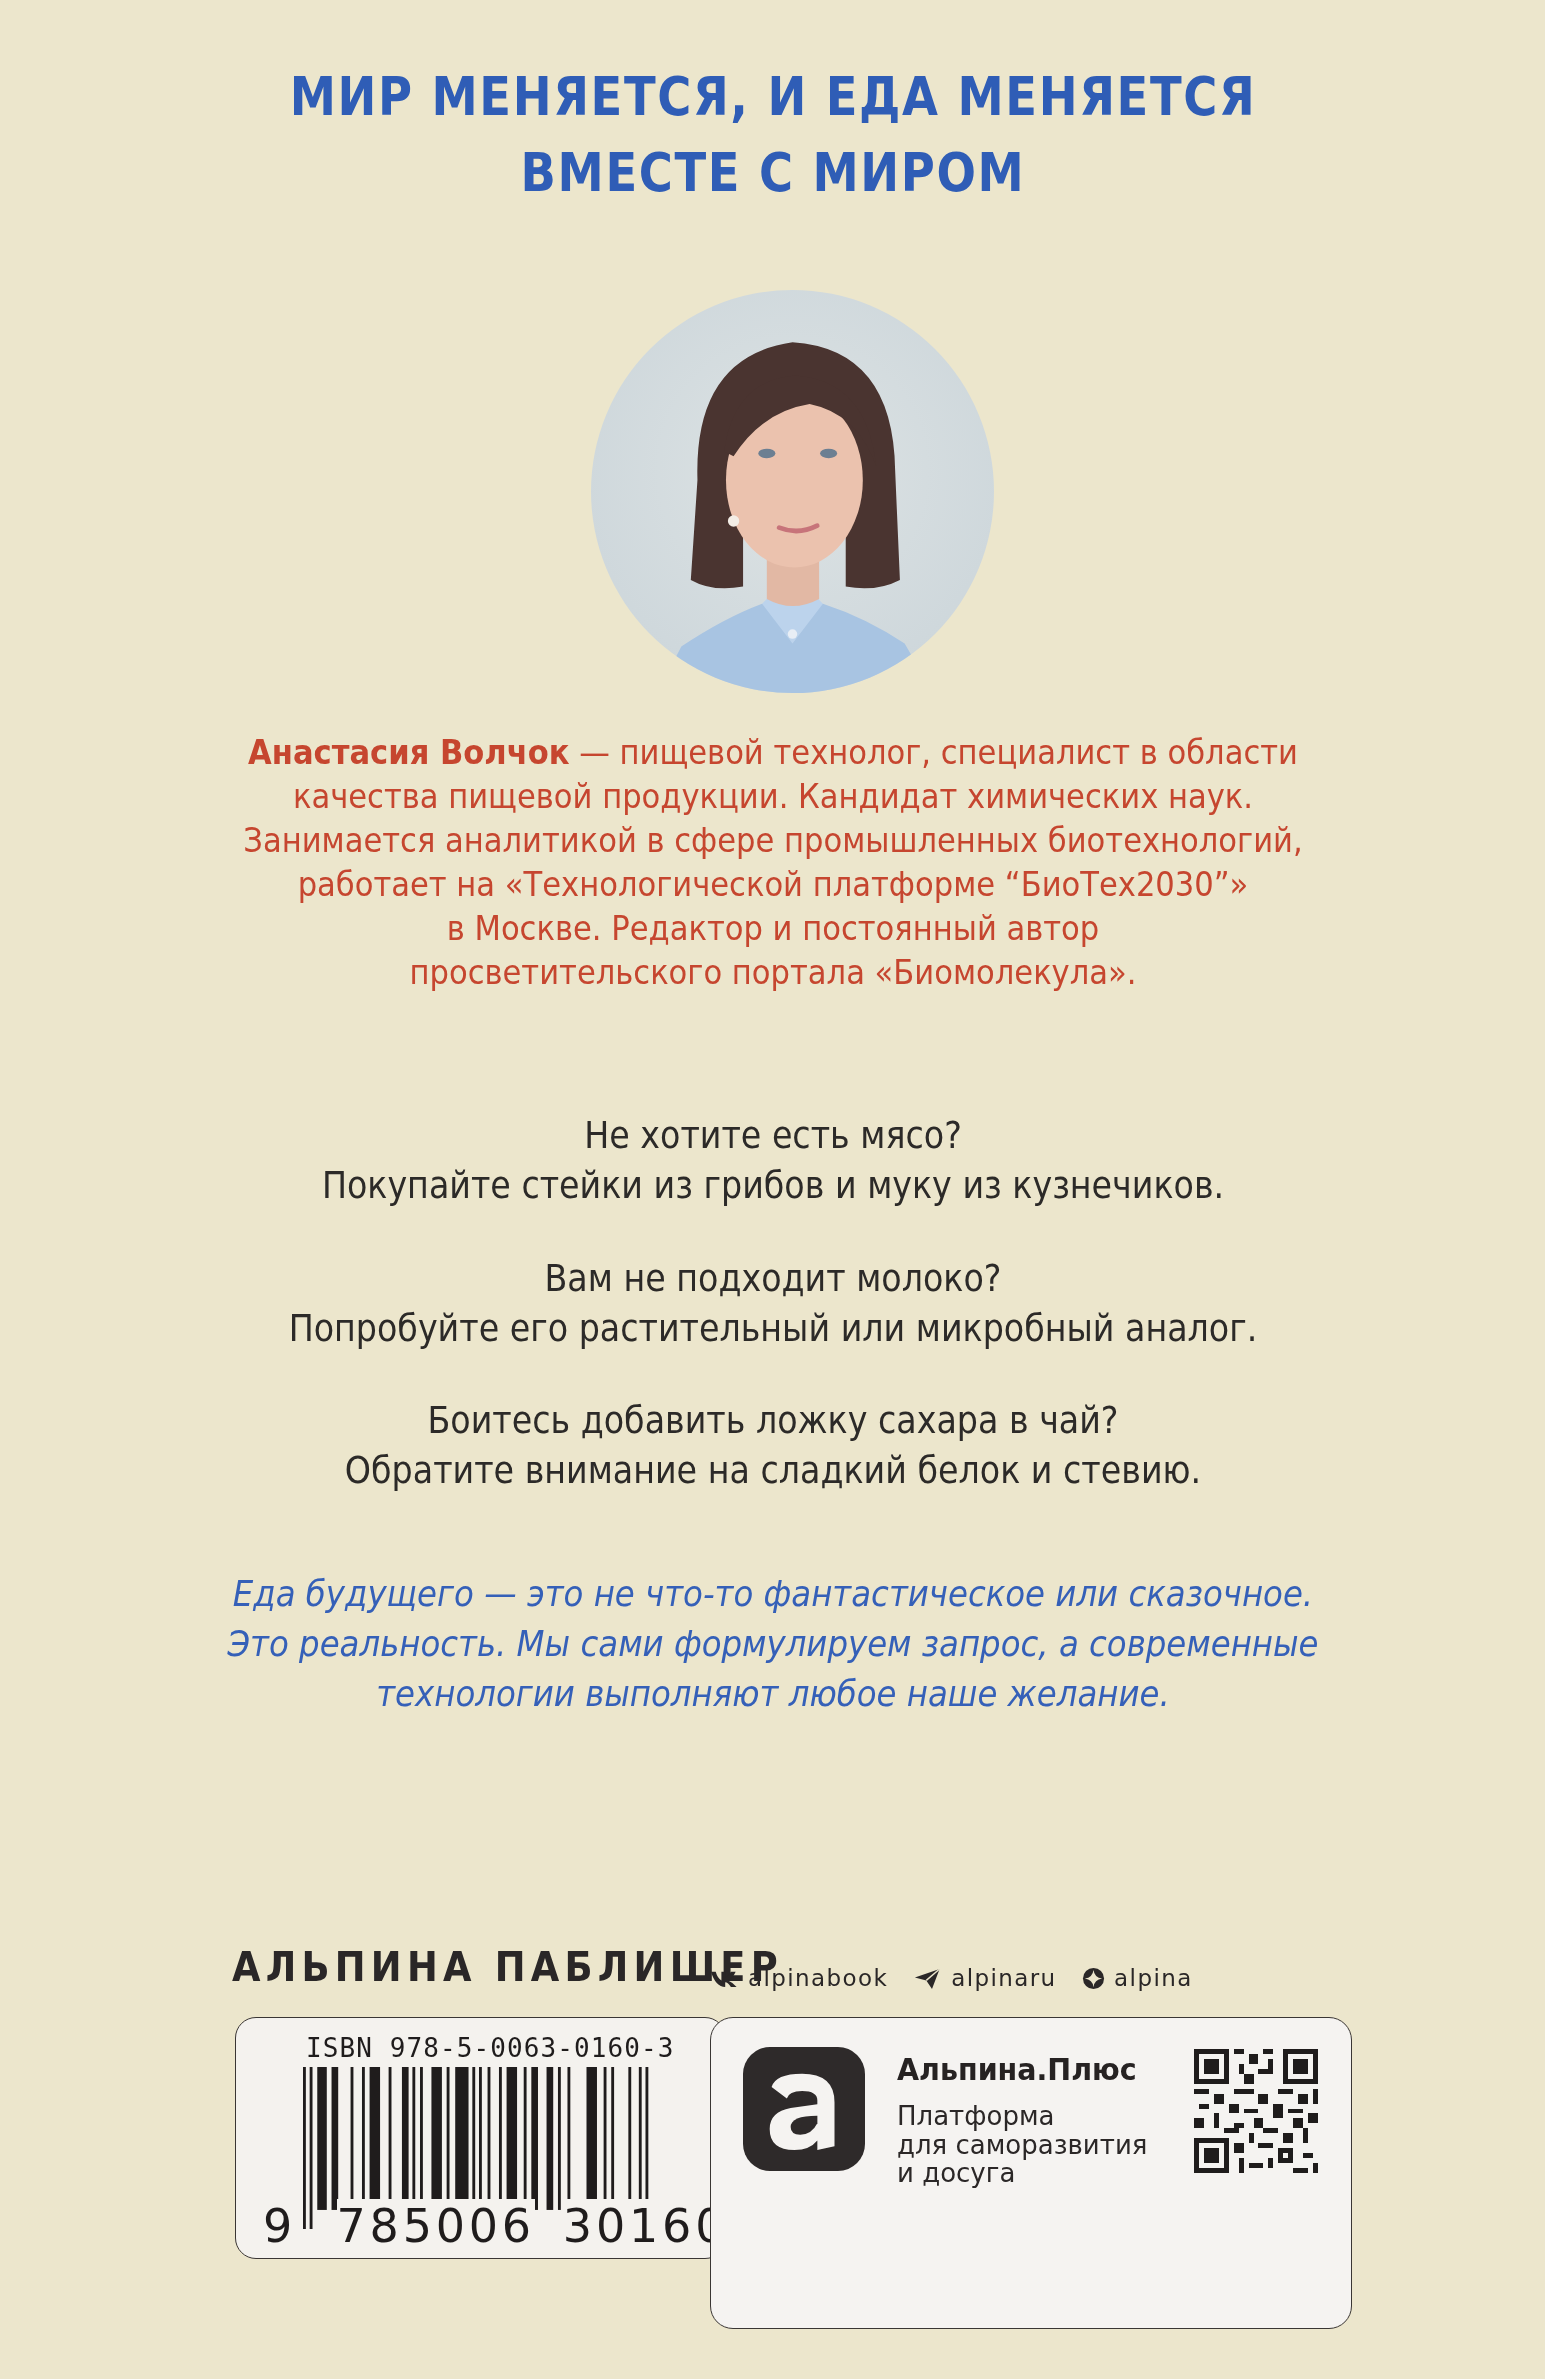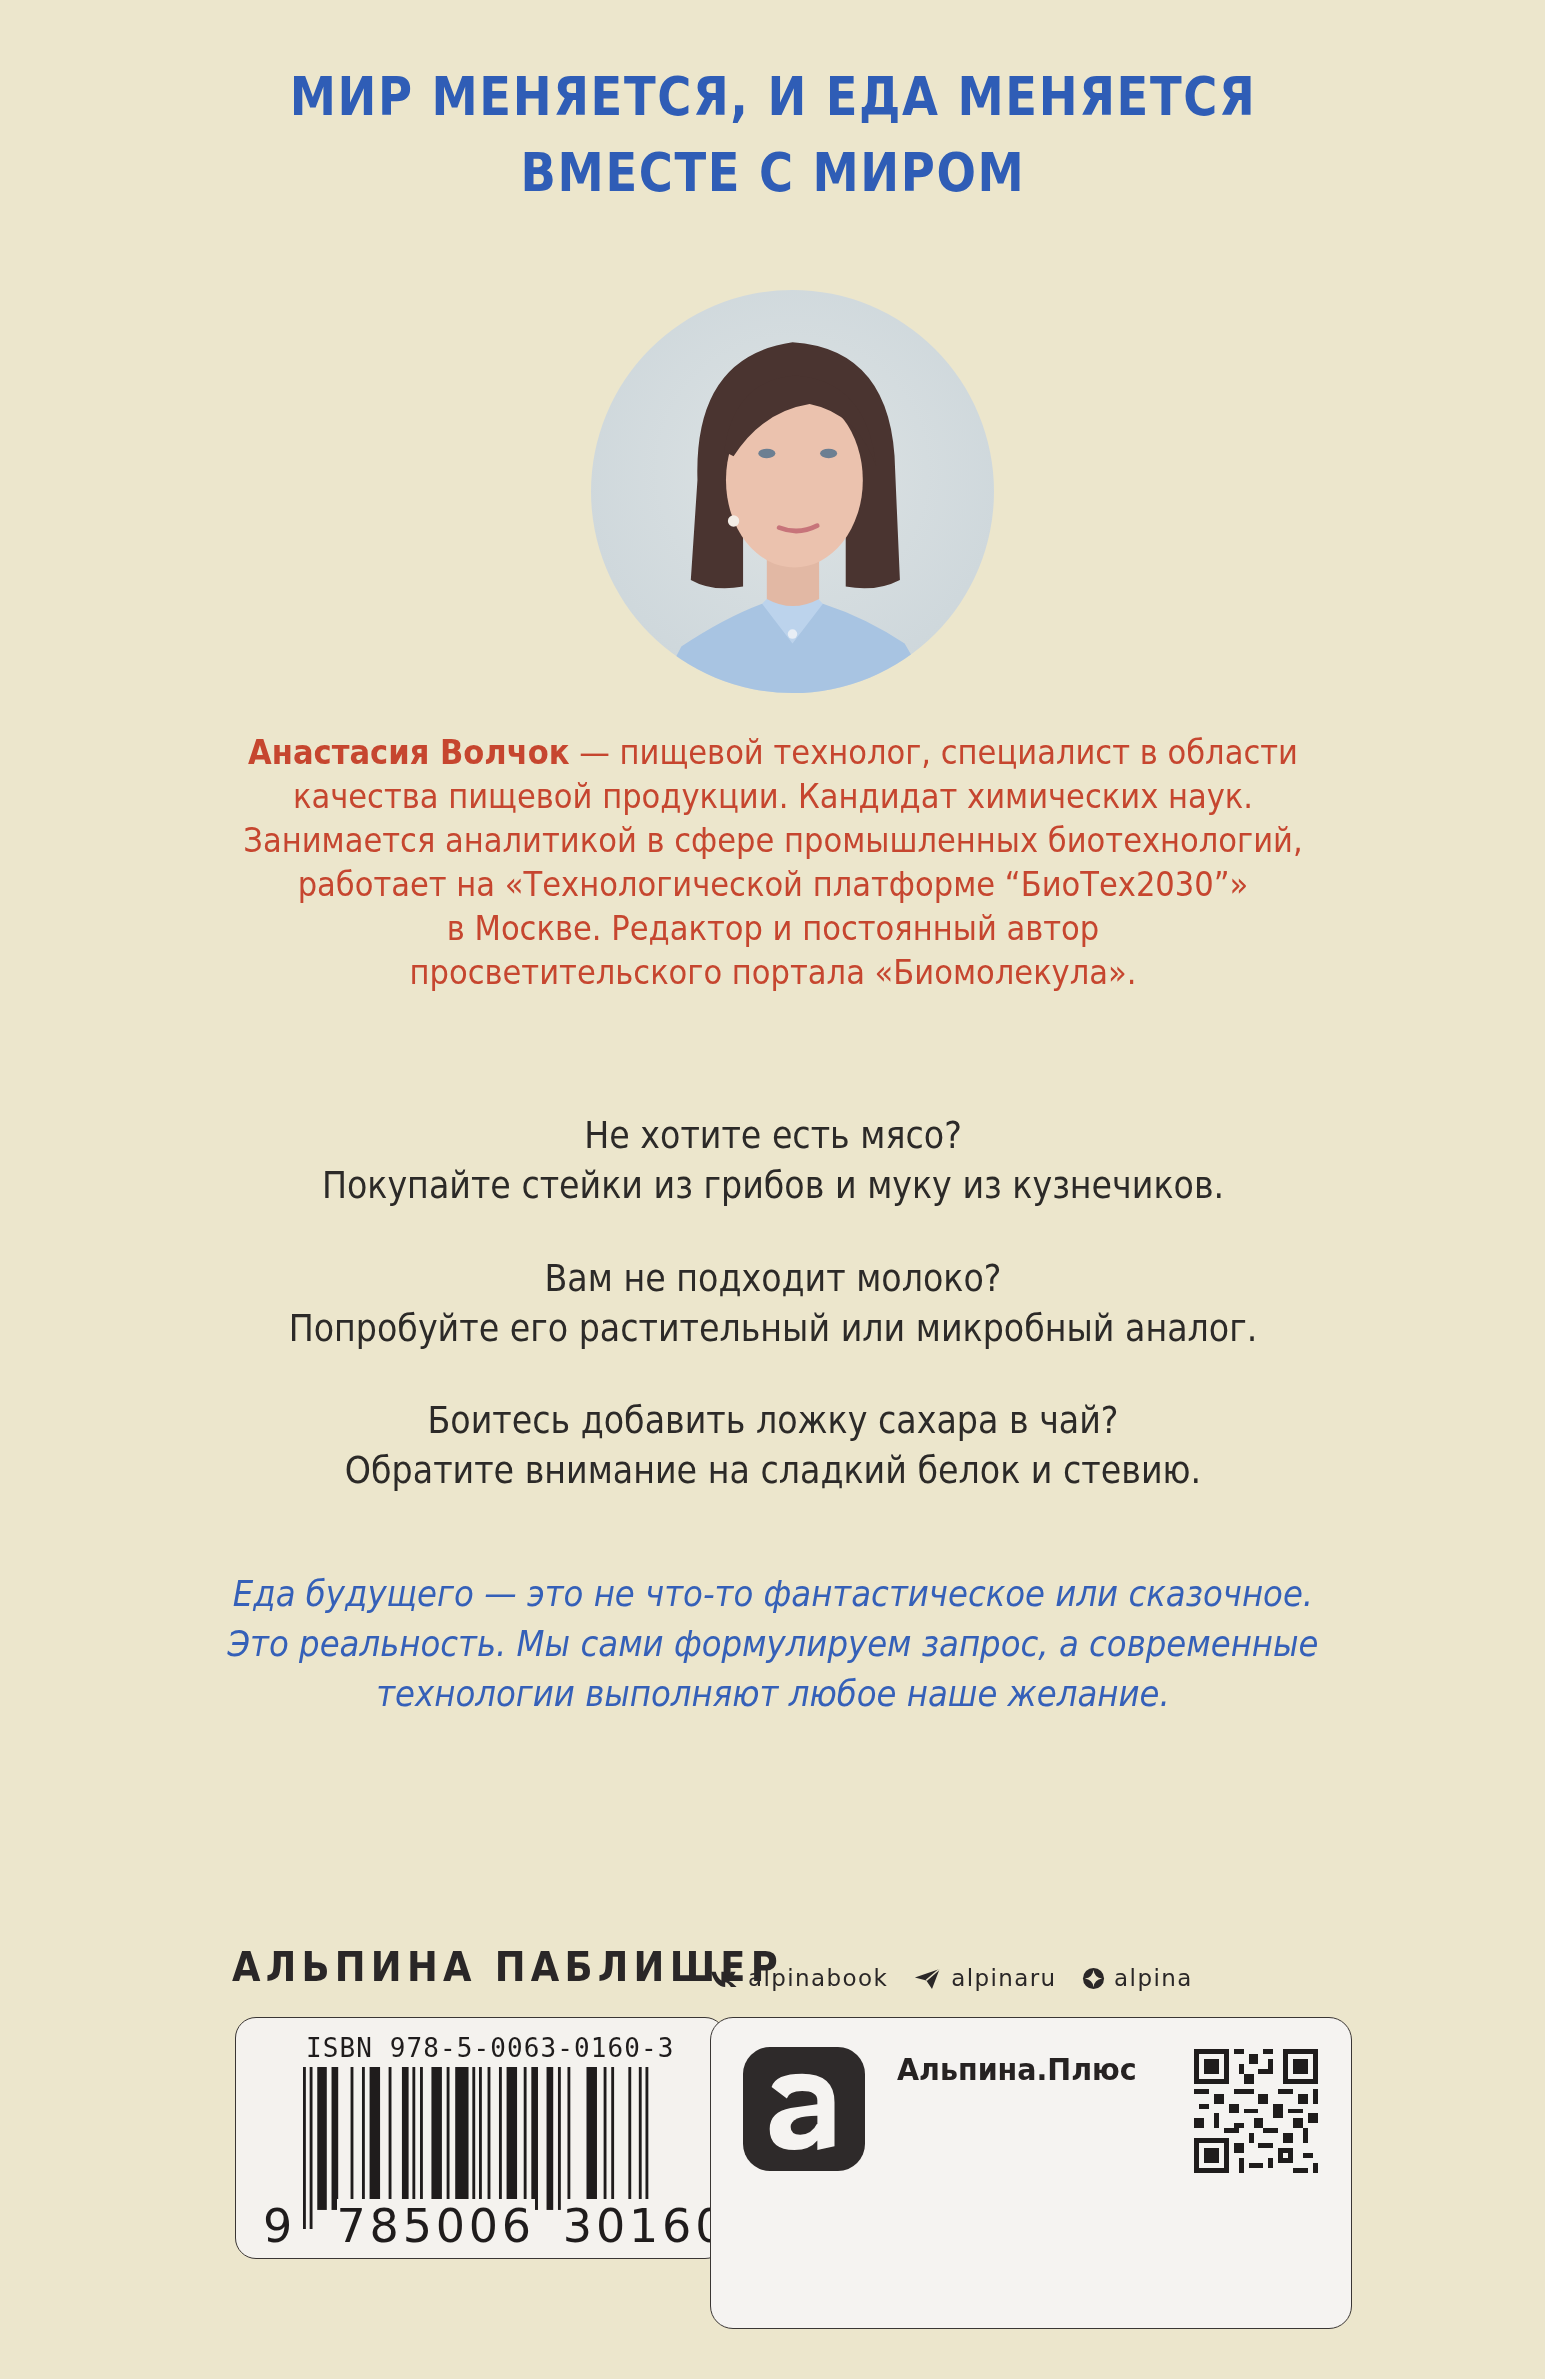--- a/index.html
+++ b/index.html
@@ -226,20 +226,25 @@
 </div>
 
 <div class="abs plus-box">
   <div class="a-logo">
     <svg viewBox="0 0 128 130">
       <path d="M30 42 Q34 28 62 28 Q96 28 96 58 L96 104 L78 108 L78 98 Q70 108 54 108 Q28 108 28 86 Q28 68 50 64 L78 60 L78 56 Q78 46 62 46 Q48 46 46 54 Z" fill="#f5f3f1"></path>
       <path d="M50 84 Q50 72 78 72 L78 80 Q72 92 60 92 Q50 92 50 84 Z" fill="#2e2a2a"></path>
     </svg>
   </div>
   <div class="plus-title">Альпина.Плюс</div>
+  <div class="plus-desc">
+    <div>Платформа</div>
+    <div>для саморазвития</div>
+    <div>и досуга</div>
+  </div>
   <svg class="qr" viewBox="0 0 25 25" shape-rendering="crispEdges">
     <g fill="#1f1c1c">
       <rect x="0" y="0" width="7" height="7"></rect>
         <rect x="1" y="1" width="5" height="5" fill="#f5f3f1"></rect>
         <rect x="2" y="2" width="3" height="3"></rect>
       <rect x="18" y="0" width="7" height="7"></rect>
         <rect x="19" y="1" width="5" height="5" fill="#f5f3f1"></rect>
         <rect x="20" y="2" width="3" height="3"></rect>
       <rect x="0" y="18" width="7" height="7"></rect>
         <rect x="1" y="19" width="5" height="5" fill="#f5f3f1"></rect>

